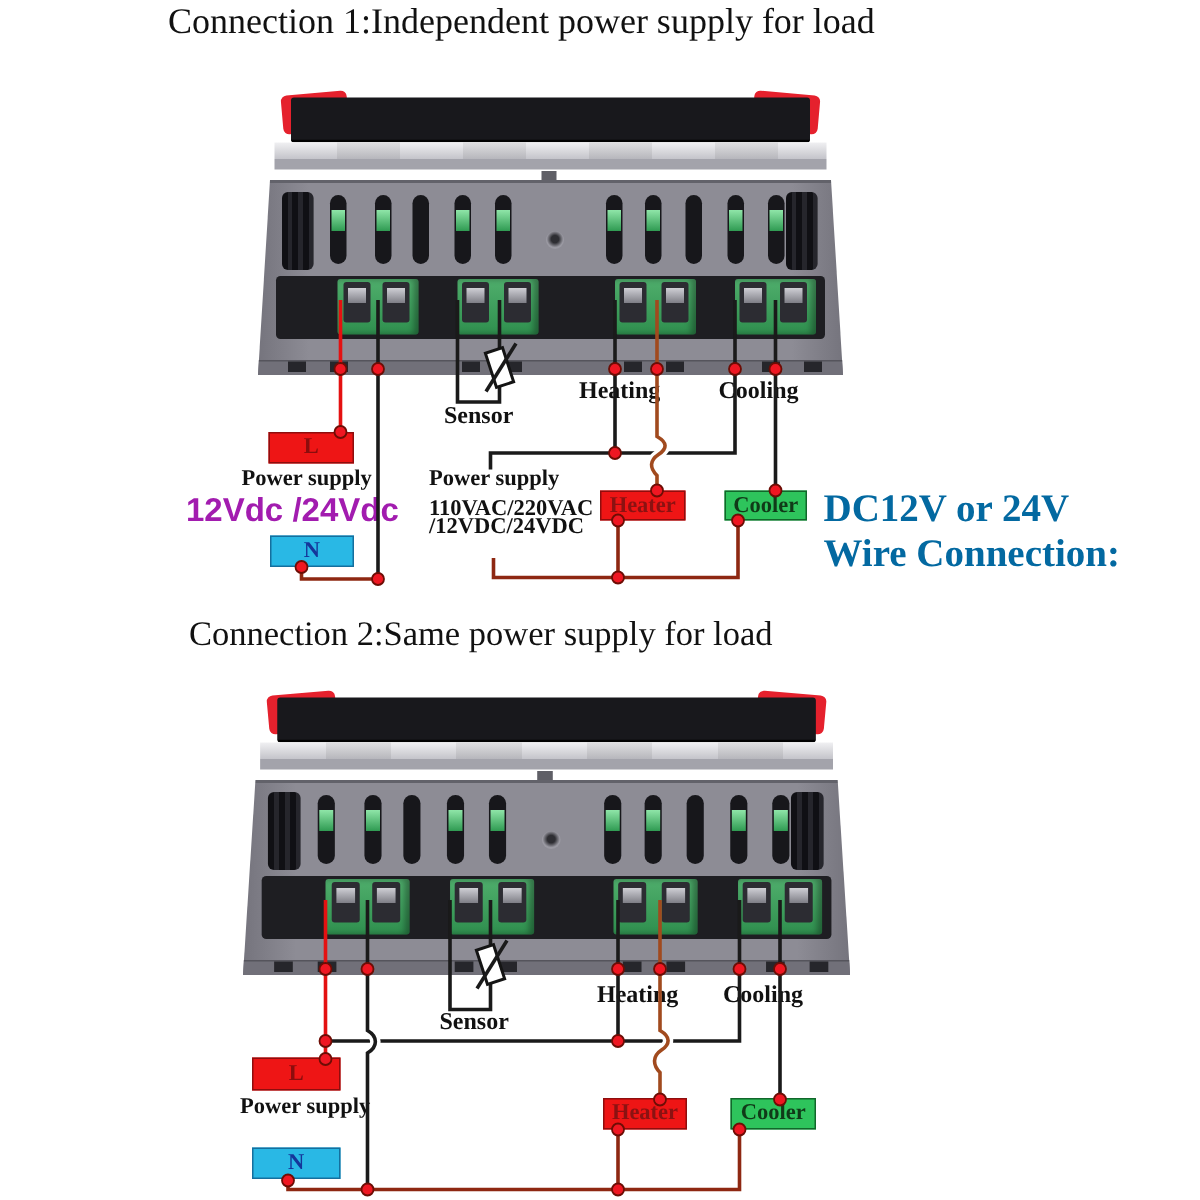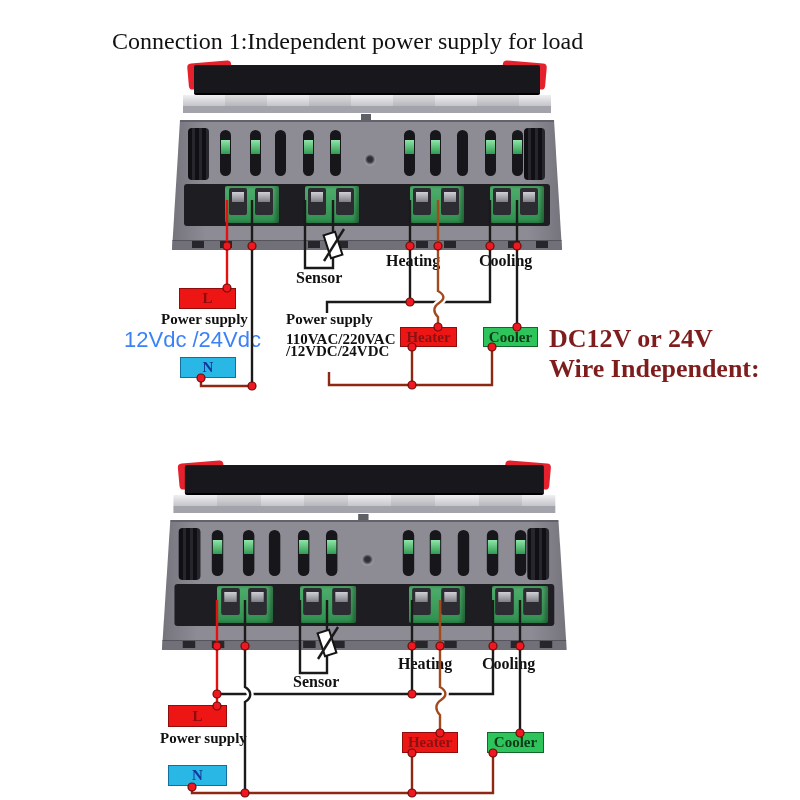--- a/index.html
+++ b/index.html
@@ -1,28 +1,28 @@
 <!DOCTYPE html>
 <html><head>
 <meta charset="utf-8">
 <style>
   html,body{margin:0;padding:0;background:#fff;}
   .page{position:relative;width:800px;height:800px;background:#ffffff;overflow:hidden;
         font-family:"Liberation Serif","DejaVu Serif",serif;}
 
   
   .title{position:absolute;font-size:24px;color:#111;white-space:nowrap;z-index:3;}
-  .red-heading{position:absolute;left:549px;top:324px;color:#7f1d1d;font-weight:bold;
+  .red-heading{position:absolute;left:549px;top:324px;color:#0369a1;font-weight:bold;
                font-size:26px;line-height:30px;white-space:nowrap;z-index:3;}
 
   
   .lbl{position:absolute;color:#111;font-weight:bold;font-size:16px;white-space:nowrap;z-index:3;}
   .lbl.small{font-size:15px;}
-  .volt{position:absolute;color:#3b82f6;font-family:"Liberation Sans","DejaVu Sans",sans-serif;
-        font-weight:normal;white-space:nowrap;z-index:3;}
+  .volt{position:absolute;color:#a21caf;font-family:"Liberation Sans","DejaVu Sans",sans-serif;
+        font-weight:bold;white-space:nowrap;z-index:3;}
 
   
   .wbox{position:absolute;display:flex;align-items:center;justify-content:center;
         font-weight:bold;font-size:15px;z-index:4;box-sizing:border-box;}
   .box-l{background:#ee1515;border:1px solid #8f0d0d;color:#8b0d0d;}
   .box-n{background:#29b8e5;border:1px solid #146f9e;color:#15369a;}
   .box-heater{background:#ee1515;border:1px solid #8f0d0d;color:#8b1212;}
   .box-cooler{background:#2ec45c;border:1px solid #11672a;color:#103a18;}
 
   
@@ -67,25 +67,26 @@
   .wd{stroke:#8e2812;stroke-width:2.4;fill:none;}
   .wcase{stroke:#ffffff;stroke-width:7;fill:none;}
   .th{fill:#ffffff;stroke:#141414;stroke-width:2;}
   .dot{fill:#ef1722;stroke:#6d0d05;stroke-width:1.2;}
 </style>
 </head>
 <body>
 
 <div class="page">
 
-  <div class="title" style="left:112px;top:28px;text-align:center;">Connection 1:Independent power supply for load</div>
+  <div class="title" style="left:112px;top:2px;text-align:center;">Connection 1:Independent power supply for load</div>
+  <div class="title" style="left:126px;top:410px;font-size:23px;">Connection 2:Same power supply for load</div>
 
   <div class="red-heading">
     <div>DC12V or 24V</div>
-    <div>Wire Independent:</div>
+    <div>Wire Connection:</div>
   </div>
 
   <div class="device" id="device1" style="left:172px;top:62px;">
       <div class="d-red l"></div>
       <div class="d-red r"></div>
       <div class="d-topbar"></div>
       <div class="d-band"></div>
       <div class="d-cnotch"></div>
       <div class="d-body">
         <div class="vent end" style="left: 16px;"></div>

